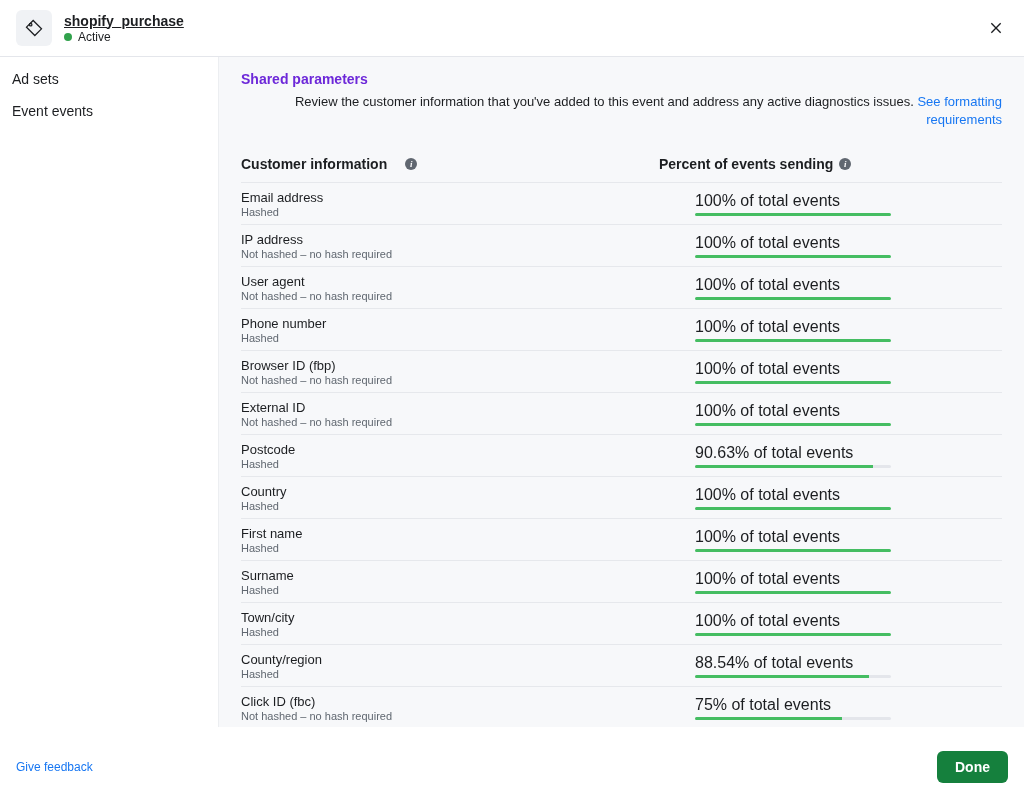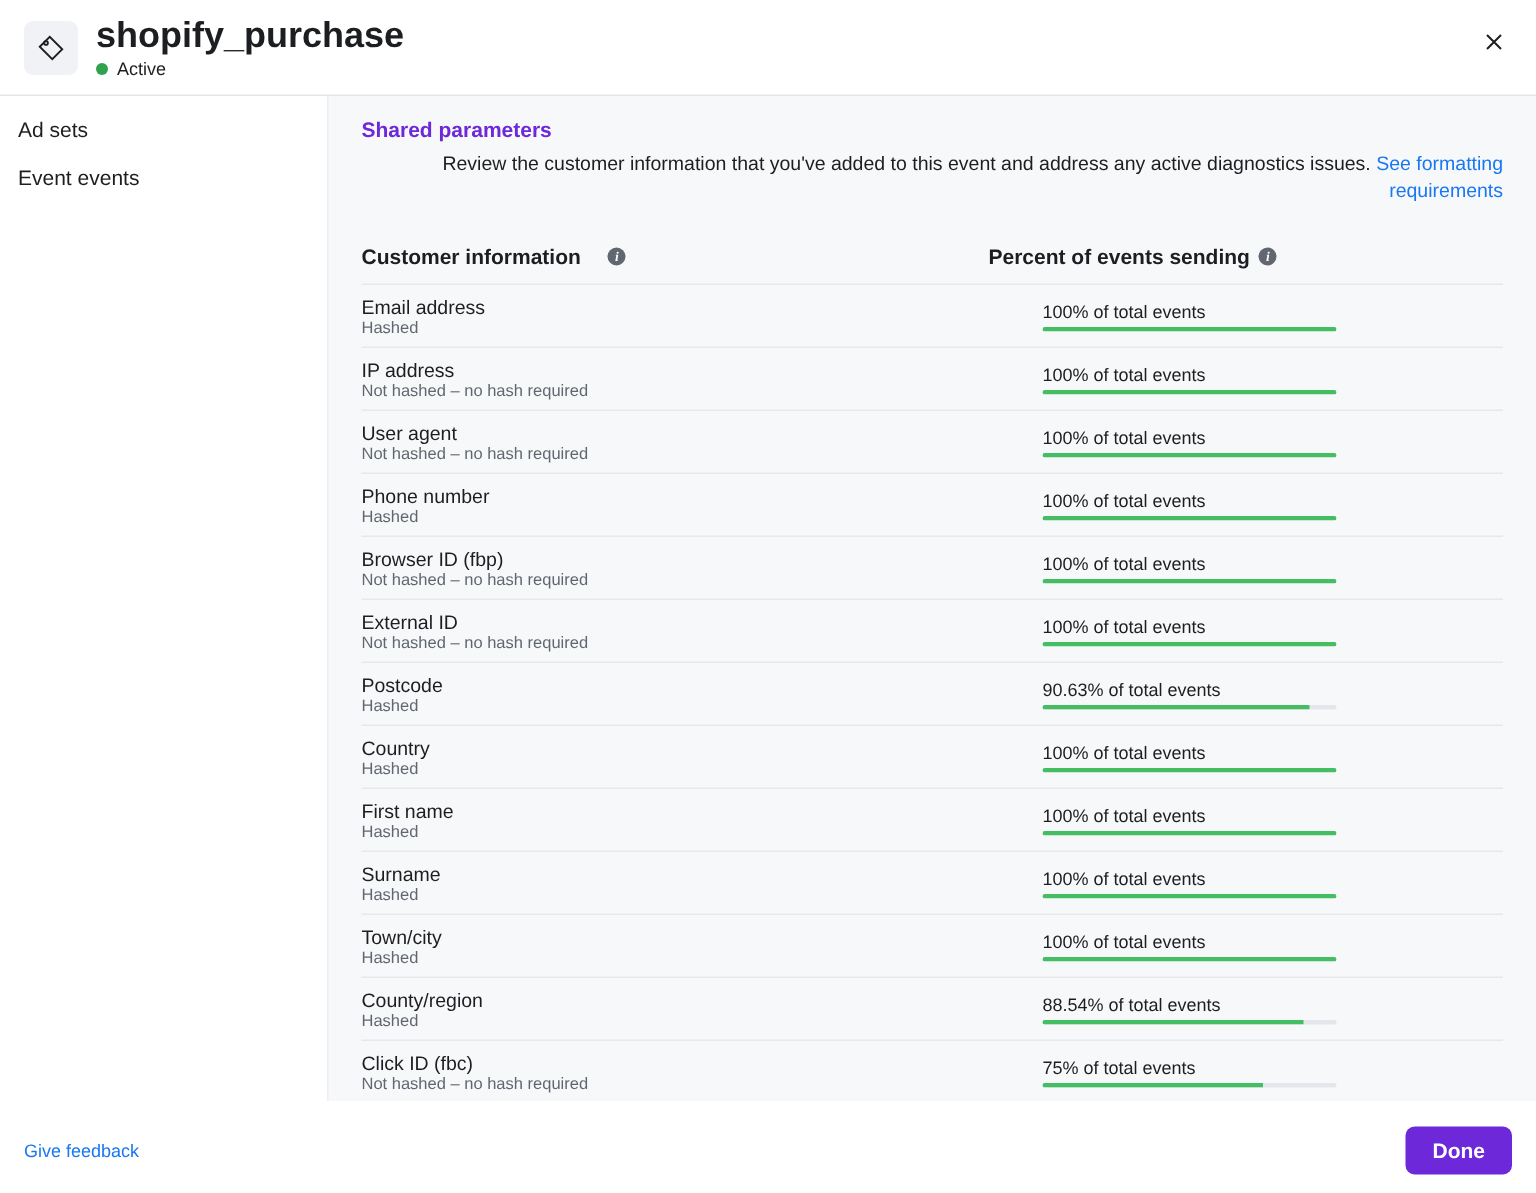--- a/index.html
+++ b/index.html
@@ -1,21 +1,21 @@
 <!DOCTYPE html>
 <html><head>
 <meta charset="utf-8">
 <style>
   * { box-sizing: border-box; margin: 0; padding: 0; }
   html, body { width: 1024px; height: 795px; font-family: -apple-system, BlinkMacSystemFont, "Segoe UI", Helvetica, Arial, sans-serif; background: #fff; color: #1c1e21; overflow: hidden; }
   .modal { position: relative; width: 1024px; height: 795px; background: #fff; }
   .header { display: flex; align-items: center; gap: 12px; padding: 10px 16px; border-bottom: 1px solid #e4e6eb; }
   .icon-box { width: 36px; height: 36px; border-radius: 6px; background: #f0f2f5; display: flex; align-items: center; justify-content: center; }
   .icon-box svg { width: 20px; height: 20px; stroke: #1c1e21; fill: none; stroke-width: 1.5; }
-  .title { font-size: 24px; font-weight: 700; }
+  .title { font-size: 14px; font-weight: 700; text-decoration: underline; }
   .status { display: flex; align-items: center; gap: 6px; font-size: 12px; color: #1c1e21; margin-top:1px;}
   .status-dot { width: 8px; height: 8px; border-radius: 50%; background: #31a24c; }
   .close-btn { position: absolute; right: 14px; top: 14px; width: 28px; height: 28px; display:flex; align-items:center; justify-content:center; border:none; background:transparent; cursor:pointer; }
   .close-btn svg { width: 16px; height: 16px; stroke: #1c1e21; stroke-width: 2; }
 
   .body { display: flex; height: 670px; }
   .sidebar { width: 218px; padding: 6px 0; }
   .side-item { padding: 8px 12px; font-size: 14px; color: #1c1e21; cursor: pointer; }
 
   .main { flex: 1; background: #f7f8fa; padding: 0 22px 16px 22px; overflow: hidden; border-left: 1px solid #eceef1; }
@@ -28,27 +28,27 @@
   .th-left { width: 418px; font-size: 14px; font-weight: 700; display:flex; align-items:center; gap:18px;}
   .th-right { flex:1; font-size: 14px; font-weight: 700; display:flex; align-items:center; gap:6px;}
   .info-icon { width: 12px; height: 12px; border-radius: 50%; background: #606770; display: inline-flex; align-items:center; justify-content:center; font-size:9px; color:#fff; font-style: italic; font-family: Georgia, serif; font-weight: bold;}
 
   .row { display: flex; border-top: 1px solid #e6e8ec; padding: 7px 0 6px; align-items: center; gap: 36px; }
   .row:last-child { border-bottom: 1px solid #e6e8ec; }
   .c-left { width: 418px; }
   .c-name { font-size: 13px; color: #1c1e21; }
   .c-sub { font-size: 11px; color: #606770; margin-top: 1px; }
   .c-right { flex: 1; padding-right: 60px; }
-  .pct-text { font-size: 12px; color: #1c1e21; margin-bottom: 3px; }
+  .pct-text { font-size: 16px; color: #1c1e21; margin-bottom: 3px; }
   .bar-track { width: 196px; height: 3px; background: #e4e6eb; border-radius: 2px; overflow: hidden; }
   .bar-fill { height: 100%; background: #45bd62; }
 
   .footer { position:absolute; bottom:0; left:0; right:0; height: 56px; display:flex; align-items:center; justify-content:space-between; padding:0 16px; background:#fff; }
   .feedback { font-size: 12px; color: #1877f2; text-decoration: none; }
-  .done-btn { background: #6d28d9; color: #fff; border: none; border-radius: 6px; font-size: 14px; font-weight: 600; padding: 8px 18px; cursor: pointer; }
+  .done-btn { background: #15803d; color: #fff; border: none; border-radius: 6px; font-size: 14px; font-weight: 600; padding: 8px 18px; cursor: pointer; }
 </style>
 </head>
 <body>
 
 <div class="modal">
 
   <div class="header">
     <div class="icon-box">
       <svg viewBox="0 0 24 24">
           <path d="M3 11 L11 3 L21 13 L13 21 Z"></path>

